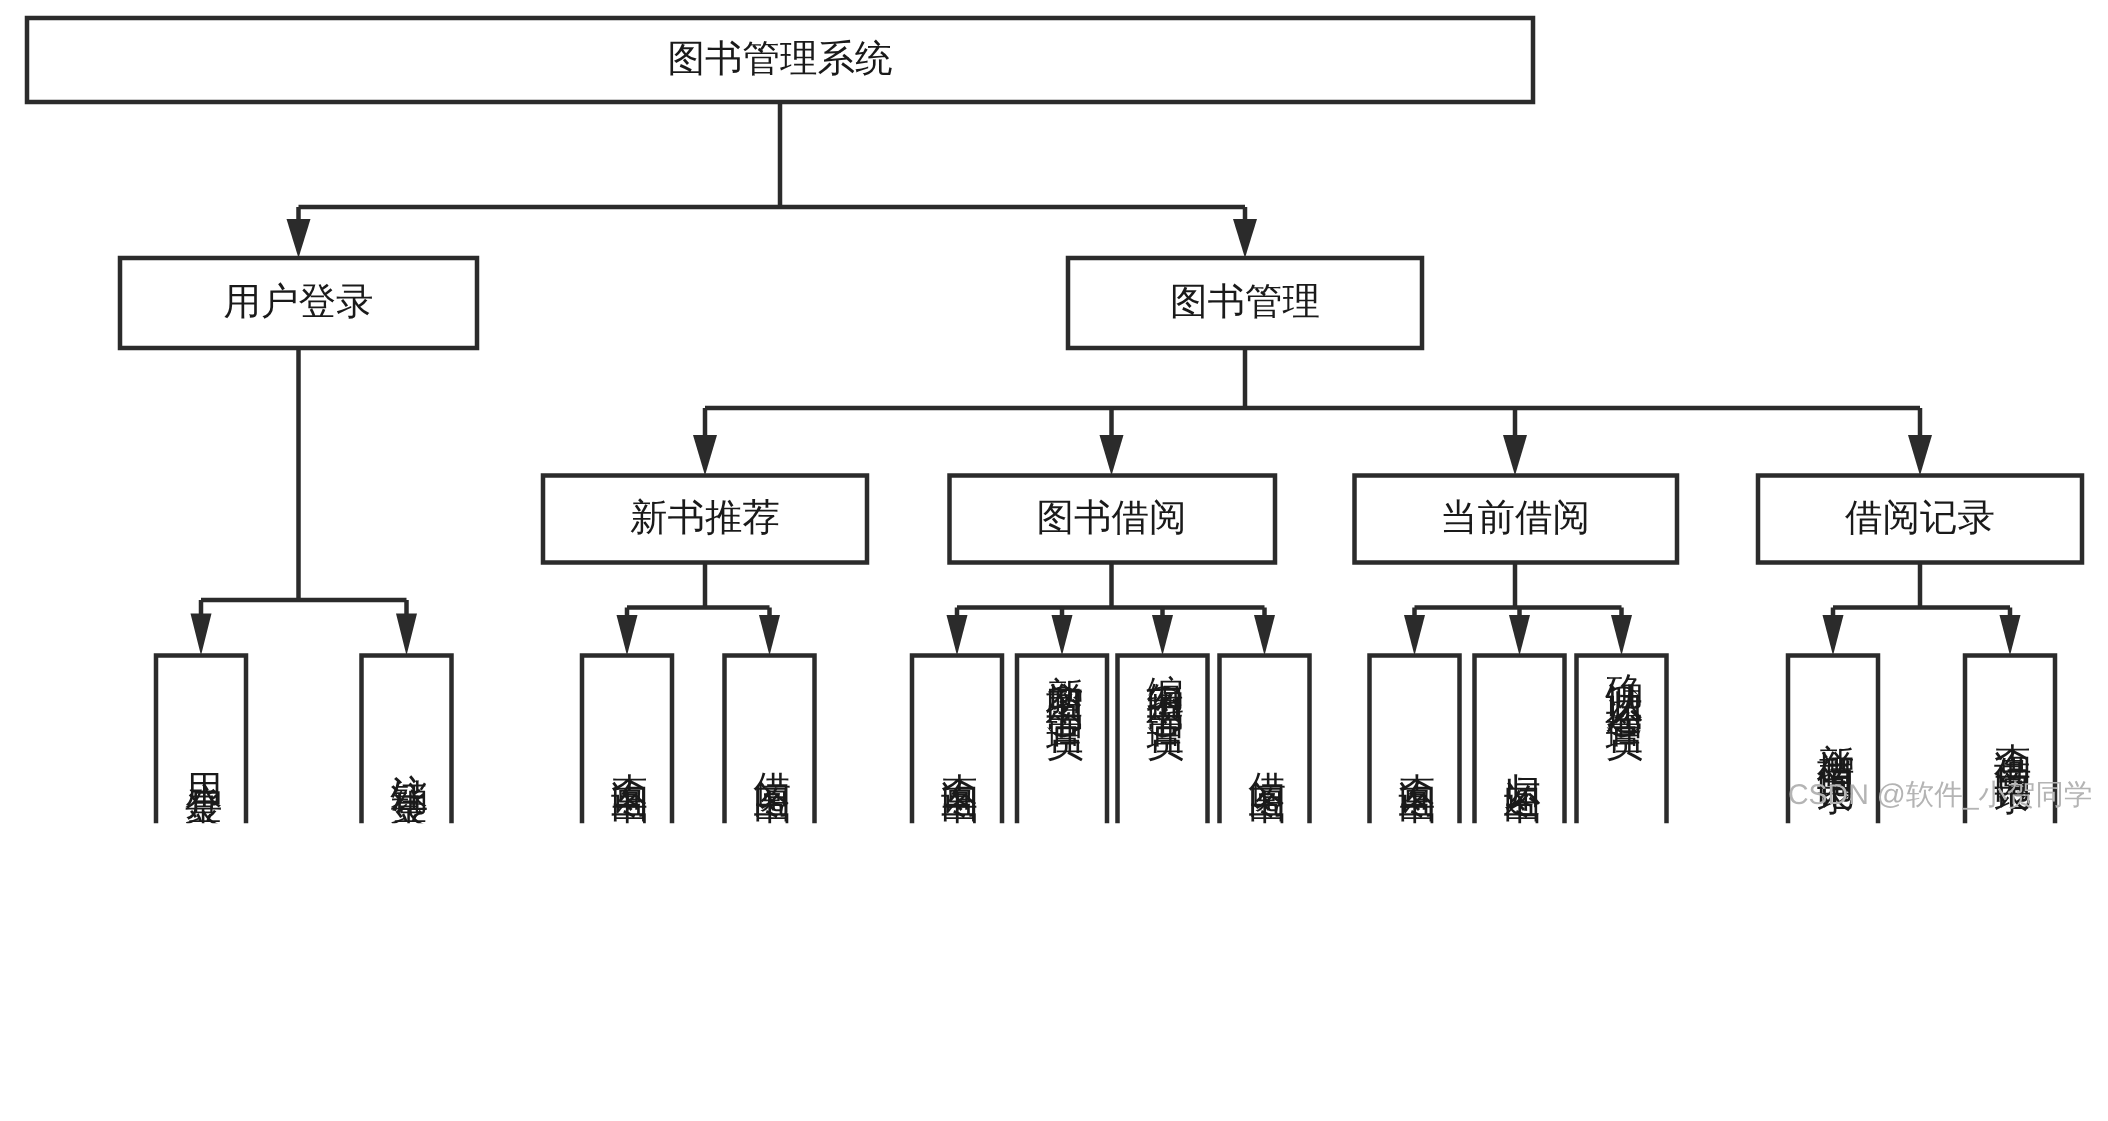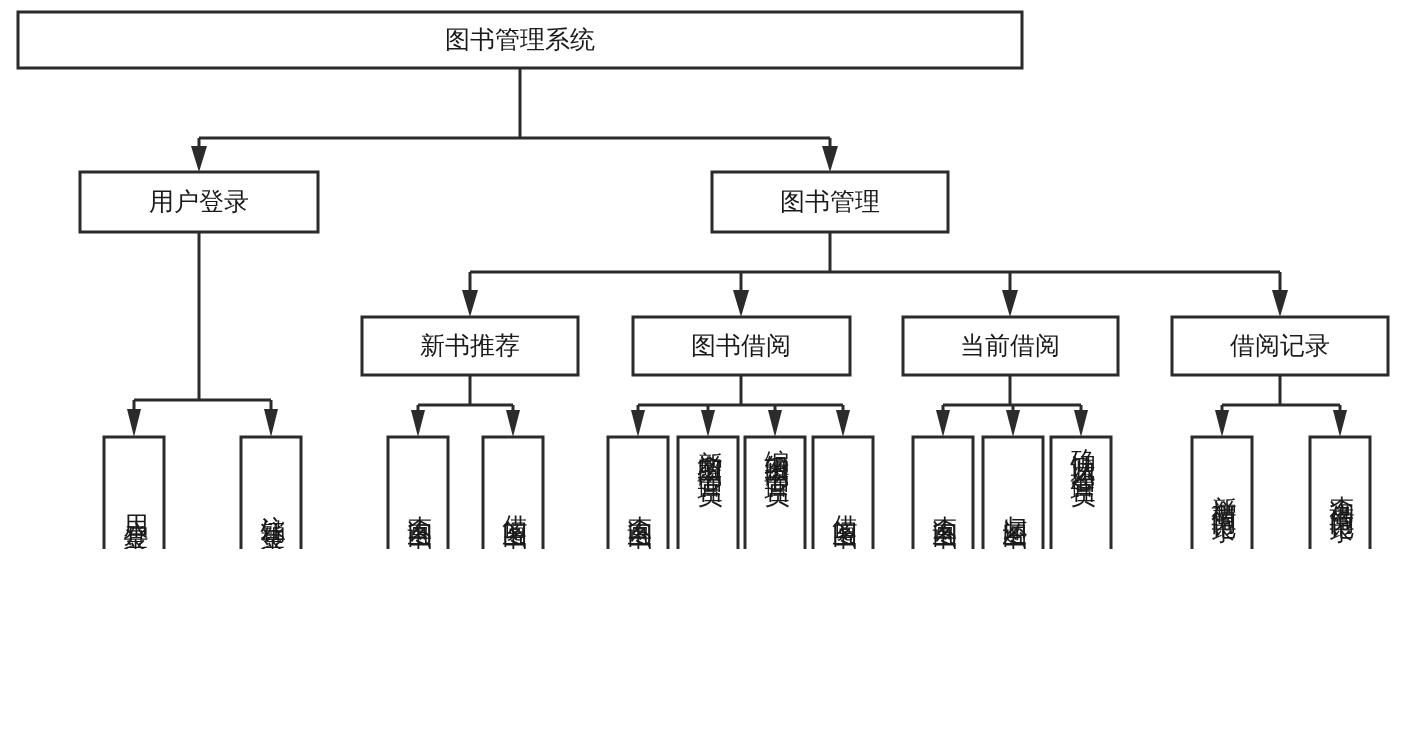--- a/index.html
+++ b/index.html
@@ -231,14 +231,15 @@
       <text class="node-label-v" x="1222" y="490">新增借阅记录</text>
     </g>
 
     <g>
       <rect class="node-box" x="1310" y="437" width="60" height="296"></rect>
       <text class="node-label-v" x="1340" y="490">查询借阅记录</text>
     </g>
 
   </svg>
 
+  <div class="watermark-text">CSDN @软件_小贺同学</div>
 
 </div>
 
 </body></html>

